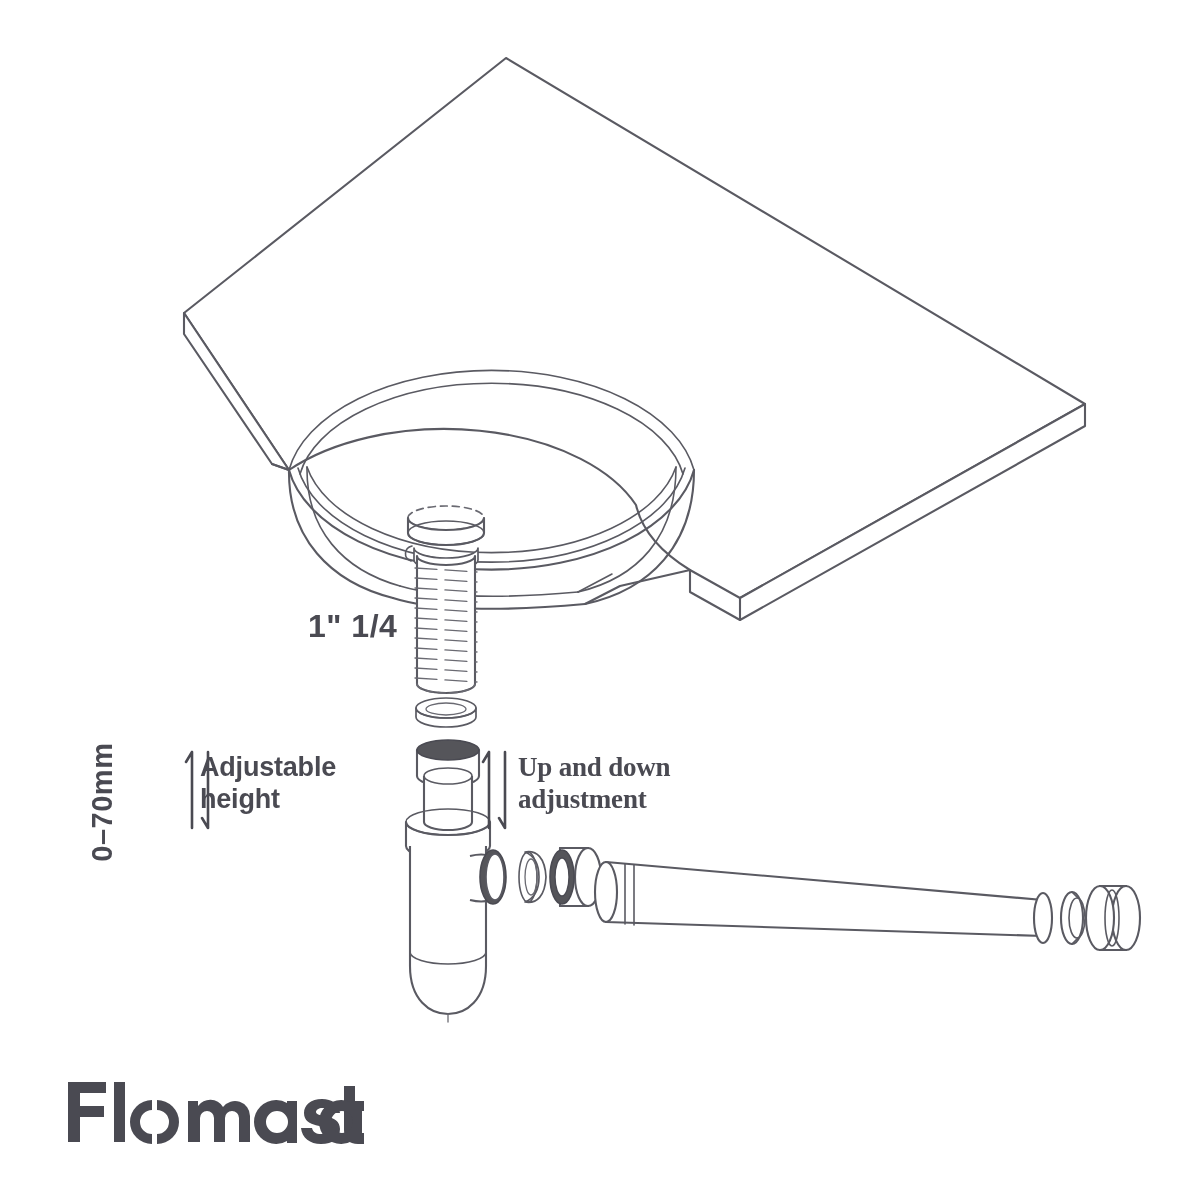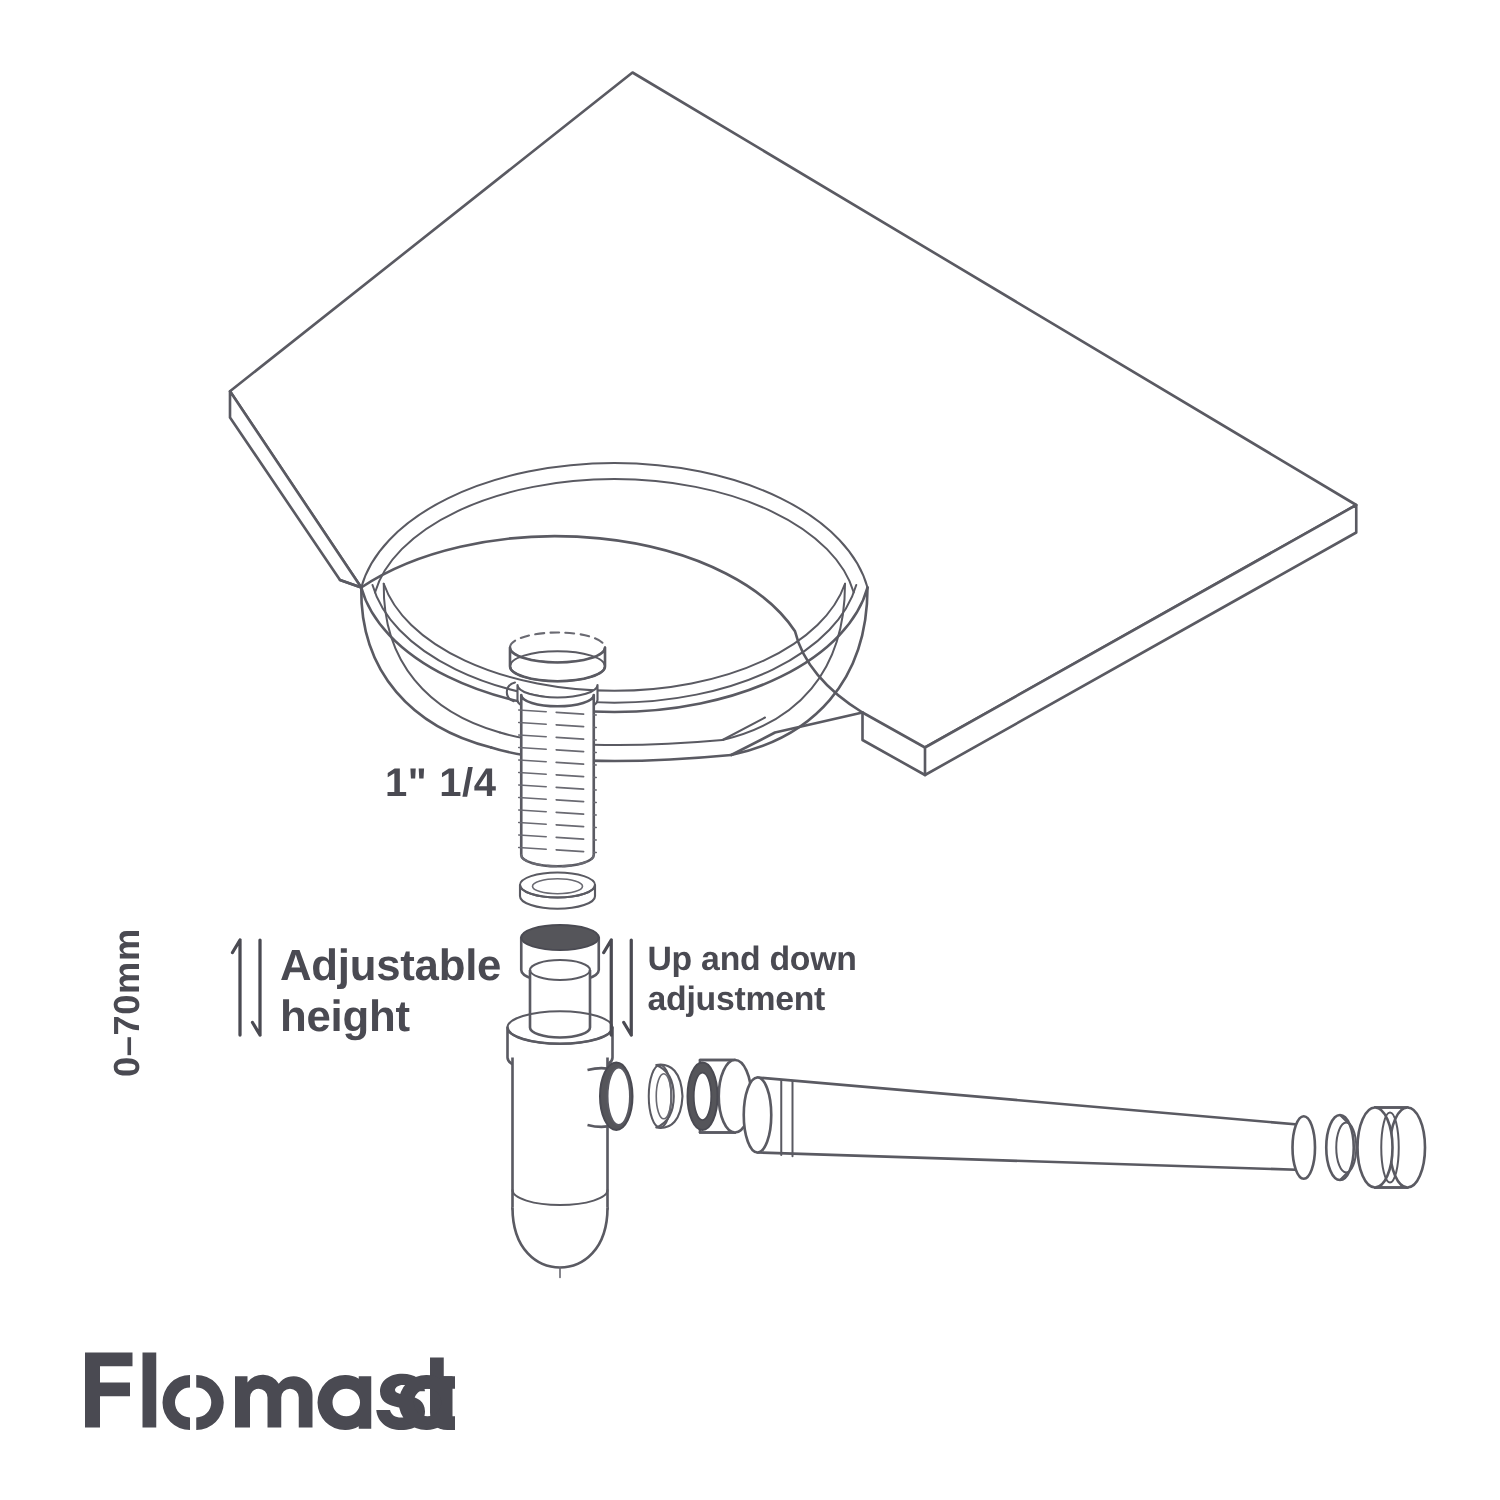--- a/index.html
+++ b/index.html
@@ -35,30 +35,31 @@
     line-height: 1.18;
     white-space: pre-line;
   }
   #label-size {
     left: 308px;
     top: 608px;
     font-size: 32px;
     letter-spacing: 0.5px;
   }
   #label-adjustable {
-    left: 224px;
+    left: 200px;
     top: 752px;
-    font-size: 35px;
+    font-size: 27px;
     width: 180px;
   }
   #label-updown {
     left: 518px;
     top: 752px;
     font-size: 27px;
     width: 210px;
+    font-family: Liberation Serif, serif;
   }
   #label-range {
     left: -8px;
     top: 785px;
     width: 220px;
     text-align: center;
     font-size: 29px;
     transform: rotate(-90deg);
     transform-origin: 50% 50%;
     letter-spacing: 0.5px;

